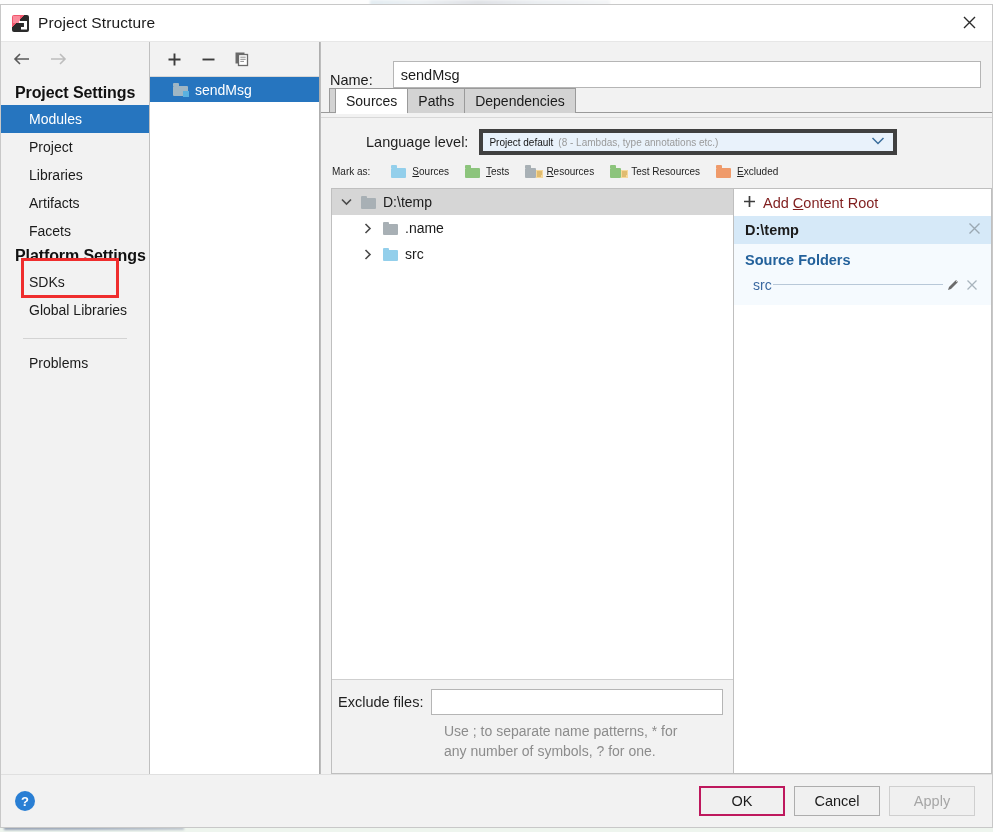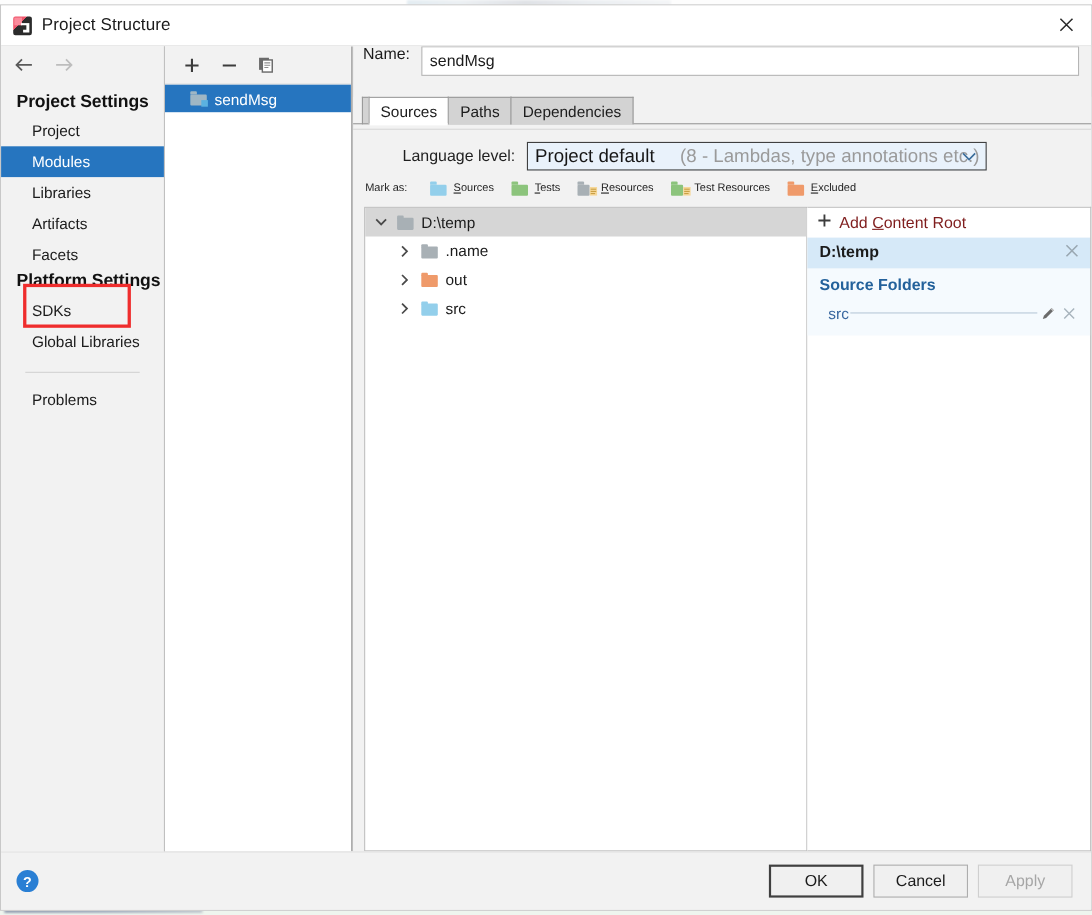--- a/index.html
+++ b/index.html
@@ -145,22 +145,22 @@
     background: #2675bf; cursor: default;
   }
 
   
   .content {
     flex: 1; min-width: 0; background: #f2f2f2;
     display: flex; flex-direction: column;
     border-left: 1px solid #bdbdbd;
   }
   .name-row {
-    display: flex; align-items: flex-start; height: 46px; min-height: 46px;
-    padding: 0 11px 0 9px; gap: 10px;
+    display: flex; align-items: flex-end; height: 46px; min-height: 46px;
+    padding: 0 11px 0 9px; gap: 20px;
   }
   .name-label { font-size: 14.5px; color: #1b1b1b; }
   .name-input {
     flex: 1; height: 27px; background: #ffffff;
     border: 1px solid #b5b5b5; box-sizing: border-box;
     font-family: "Liberation Sans", sans-serif; font-size: 14.5px; color: #1b1b1b;
     padding: 0 7px; outline: none;
   }
 
   
@@ -191,23 +191,23 @@
     background: #f2f2f2; display: flex; flex-direction: column;
     border-top: 1px solid #d8d8d8;
   }
   .lang-row {
     display: flex; align-items: center; gap: 11px;
     padding: 11px 10px 10px 9px;
   }
   .lang-label { font-size: 14.5px; margin-left: 36px; }
   .combo {
     width: 418px; height: 26px; box-sizing: border-box;
-    background: #e9f2fb; border: 1px solid #404040;
+    background: #e9f2fb; border: 4px solid #404040;
     display: flex; align-items: center; padding: 0 6px;
-    font-size: 17px; cursor: default; position: relative; justify-content: space-between;
+    font-size: 10px; cursor: default; position: relative;
   }
   .combo .val { color: #161616; }
   .combo .hint { color: #9a9a9a; margin-left: 5px; }
   .combo .chev { position: absolute; right: 8px; top: 50%; transform: translateY(-50%); }
 
   .mark-row {
     display: flex; align-items: center; gap: 0px;
     padding: 0px 10px 10px 11px; font-size: 10px;
   }
   .mark-label { margin-right: 21px; }
@@ -296,21 +296,21 @@
     display: flex; align-items: center; justify-content: center; cursor: default;
   }
   .footer-spacer { flex: 1; }
   .btn {
     min-width: 86px; height: 30px; padding: 0 14px;
     background: #f0f0f0; border: 1px solid #adadad; box-sizing: border-box;
     font-family: "Liberation Sans", sans-serif; font-size: 14.5px; color: #1b1b1b;
     display: flex; align-items: center; justify-content: center;
     margin-left: 9px; cursor: default;
   }
-  .btn.default { border: 2px solid #404040; background: #f0f0f0; }
+  .btn.default { border: 2px solid #be185d; background: #f0f0f0; }
   .btn.disabled { color: #a6a6a6; background: #f0f0f0; border-color: #cfcfcf; }
 
   
   .fi { position: relative; width: 15px; height: 13px; flex: none; }
   .fi .tabp { position: absolute; left: 0; top: 0; width: 6px; height: 3px; border-radius: 1px 1px 0 0; }
   .fi .body { position: absolute; left: 0; top: 2.5px; width: 15px; height: 10.5px; border-radius: 1px; }
   .fi .badge { position: absolute; right: -1px; bottom: -1px; width: 6px; height: 6px; }
   .fi .lines { position: absolute; right: -3px; bottom: 0px; width: 7px; height: 9px; }
 </style>
 </head>
@@ -357,22 +357,22 @@
         </div>
         <div class="arrow">
           <svg width="19" height="14" viewBox="0 0 19 14">
             <path d="M2 7 H16 M11 2 L16 7 L11 12" stroke="#bdbdbd" stroke-width="1.6" fill="none"></path>
           </svg>
         </div>
       </div>
 
       <div class="side-list">
         <div class="group-title">Project Settings</div>
+        <div class="nav-item selected">Modules</div>
         <div class="nav-item">Project</div>
-        <div class="nav-item selected">Modules</div>
         <div class="nav-item">Libraries</div>
         <div class="nav-item">Artifacts</div>
         <div class="nav-item">Facets</div>
 
         <div class="group-title">Platform Settings</div>
         <div class="nav-item">SDKs</div>
         <div class="nav-item">Global Libraries</div>
 
         <div class="nav-sep"></div>
         <div class="nav-item">Problems</div>
@@ -522,48 +522,46 @@
                     <path d="M1.5 1 L6 5.5 L1.5 10" stroke="#4a4a4a" stroke-width="1.6" fill="none"></path>
                   </svg>
                 </span>
                 <span class="fi">
                   <span class="tabp" style="background:#a8b0b5"></span>
                   <span class="body" style="background:#a8b0b5"></span>
                 </span>
                 <span>.name</span>
               </div>
 
+
               <div class="tree-row child">
                 <span class="twisty">
                   <svg width="8" height="11" viewBox="0 0 8 11">
                     <path d="M1.5 1 L6 5.5 L1.5 10" stroke="#4a4a4a" stroke-width="1.6" fill="none"></path>
                   </svg>
                 </span>
                 <span class="fi">
-                  <span class="tabp" style="background:#ef9a6a"></span>
-                  <span class="body" style="background:#ef9a6a"></span>
-                </span>
-                <span>out</span>
-              </div>
-
-              <div class="tree-row child">
-                <span class="twisty">
-                  <svg width="8" height="11" viewBox="0 0 8 11">
-                    <path d="M1.5 1 L6 5.5 L1.5 10" stroke="#4a4a4a" stroke-width="1.6" fill="none"></path>
-                  </svg>
-                </span>
-                <span class="fi">
                   <span class="tabp" style="background:#93cfeb"></span>
                   <span class="body" style="background:#93cfeb"></span>
                 </span>
                 <span>src</span>
               </div>
 
             </div>
 
+            <div class="excl-area">
+              <div class="excl-row">
+                <span class="excl-label">Exclude files:</span>
+                <input class="excl-input" value="" style="">
+              </div>
+              <div class="excl-hint">
+                <span>Use ; to separate name patterns, * for</span><br>
+                <span>any number of symbols, ? for one.</span>
+              </div>
+            </div>
           </div>
 
           <div class="info-pane">
             <div class="add-root">
               <span>
                 <svg width="13" height="13" viewBox="0 0 13 13">
                   <path d="M6.5 1 V12 M1 6.5 H12" stroke="#3c3c3c" stroke-width="1.7"></path>
                 </svg>
               </span>
               <span>Add <u>C</u>ontent Root</span>

